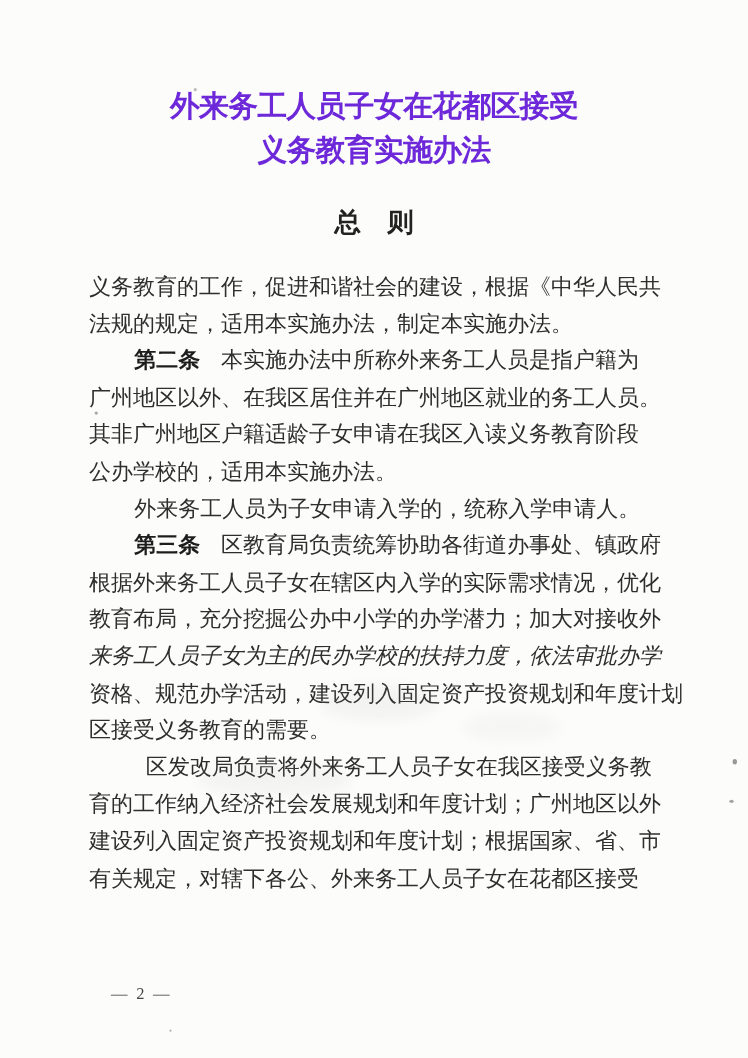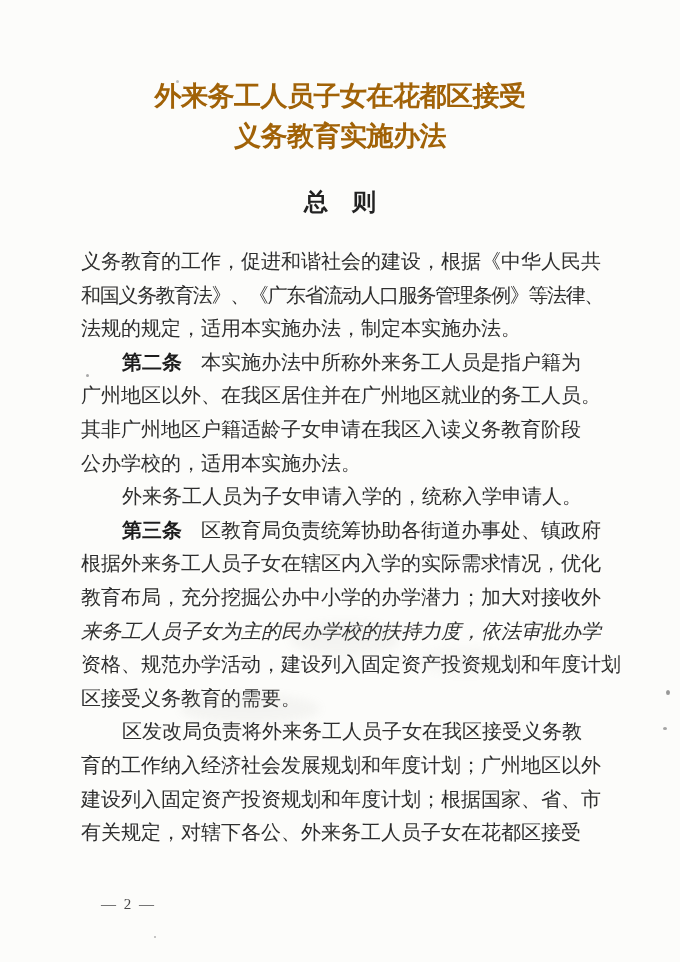--- a/index.html
+++ b/index.html
@@ -16,21 +16,21 @@
   .doc-title {
     position: absolute;
     top: 76px;
     left: 0;
     width: 100%;
     text-align: center;
     font-weight: 700;
     font-size: 27px;
     line-height: 40px;
     letter-spacing: -0.5px;
-    color: #a16207;
+    color: #6d28d9;
   }
   .section-heading {
     position: absolute;
     top: 186px;
     left: 0;
     width: 100%;
     text-align: center;
     font-weight: 700;
     font-size: 24px;
     color: #222222;
@@ -85,42 +85,41 @@
   <div class="doc-title">
     <div>外来务工人员子女在花都区接受</div>
     <div>义务教育实施办法</div>
   </div>
 
   <div class="section-heading">总　则</div>
 
   <div class="doc-body">
       <div class="para">
         <div class="line fill" style="letter-spacing: 0px;">义务教育的工作，促进和谐社会的建设，根据《中华人民共</div>
-        <div class="line fill" style="letter-spacing: -1.35714px;">和国义务教育法》、《广东省流动人口服务管理条例》等法律、</div>
         <div class="line">法规的规定，适用本实施办法，制定本实施办法。</div>
       </div>
       <div class="para">
         <div class="line first fill" style="letter-spacing: 0px;"><b class="term">第二条</b>本实施办法中所称外来务工人员是指户籍为</div>
         <div class="line fill" style="letter-spacing: 0px;">广州地区以外、在我区居住并在广州地区就业的务工人员。</div>
         <div class="line fill" style="letter-spacing: 0px;">其非广州地区户籍适龄子女申请在我区入读义务教育阶段</div>
         <div class="line">公办学校的，适用本实施办法。</div>
       </div>
       <div class="para">
         <div class="line first">外来务工人员为子女申请入学的，统称入学申请人。</div>
       </div>
       <div class="para">
         <div class="line first fill" style="letter-spacing: 0px;"><b class="term">第三条</b>区教育局负责统筹协助各街道办事处、镇政府</div>
         <div class="line fill" style="letter-spacing: 0px;">根据外来务工人员子女在辖区内入学的实际需求情况，优化</div>
         <div class="line fill" style="letter-spacing: 0px;">教育布局，充分挖掘公办中小学的办学潜力；加大对接收外</div>
         <div class="line fill" style="letter-spacing: 0px; font-style: italic;">来务工人员子女为主的民办学校的扶持力度，依法审批办学</div>
         <div class="line fill" style="letter-spacing: 0px;">资格、规范办学活动，建设列入固定资产投资规划和年度计划</div>
         <div class="line">区接受义务教育的需要。</div>
       </div>
       <div class="para">
-        <div class="line first fill" style="letter-spacing: 0px;">区发改局负责将外来务工人员子女在我区接受义务教</div>
+        <div class="line first fill" style="letter-spacing: 0px; text-align: center;">区发改局负责将外来务工人员子女在我区接受义务教</div>
         <div class="line fill" style="letter-spacing: 0px;">育的工作纳入经济社会发展规划和年度计划；广州地区以外</div>
         <div class="line fill" style="letter-spacing: 0px;">建设列入固定资产投资规划和年度计划；根据国家、省、市</div>
         <div class="line">有关规定，对辖下各公、外来务工人员子女在花都区接受</div>
       </div>
     </div>
 
   <div class="page-number">— 2 —</div>
 
   <div class="speck" style="left:176px;top:80px;width:3px;height:3px;background:#bdbdbd;"></div>
   <div class="speck" style="left:86px;top:374px;width:3px;height:3px;background:#a8a8a8;"></div>

